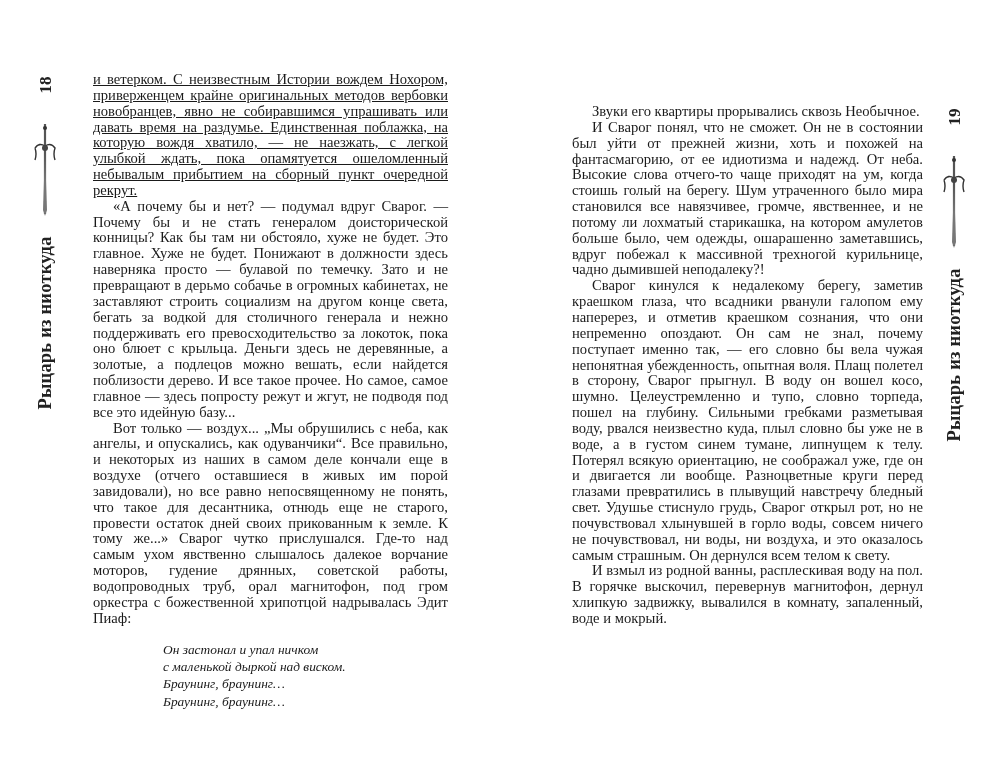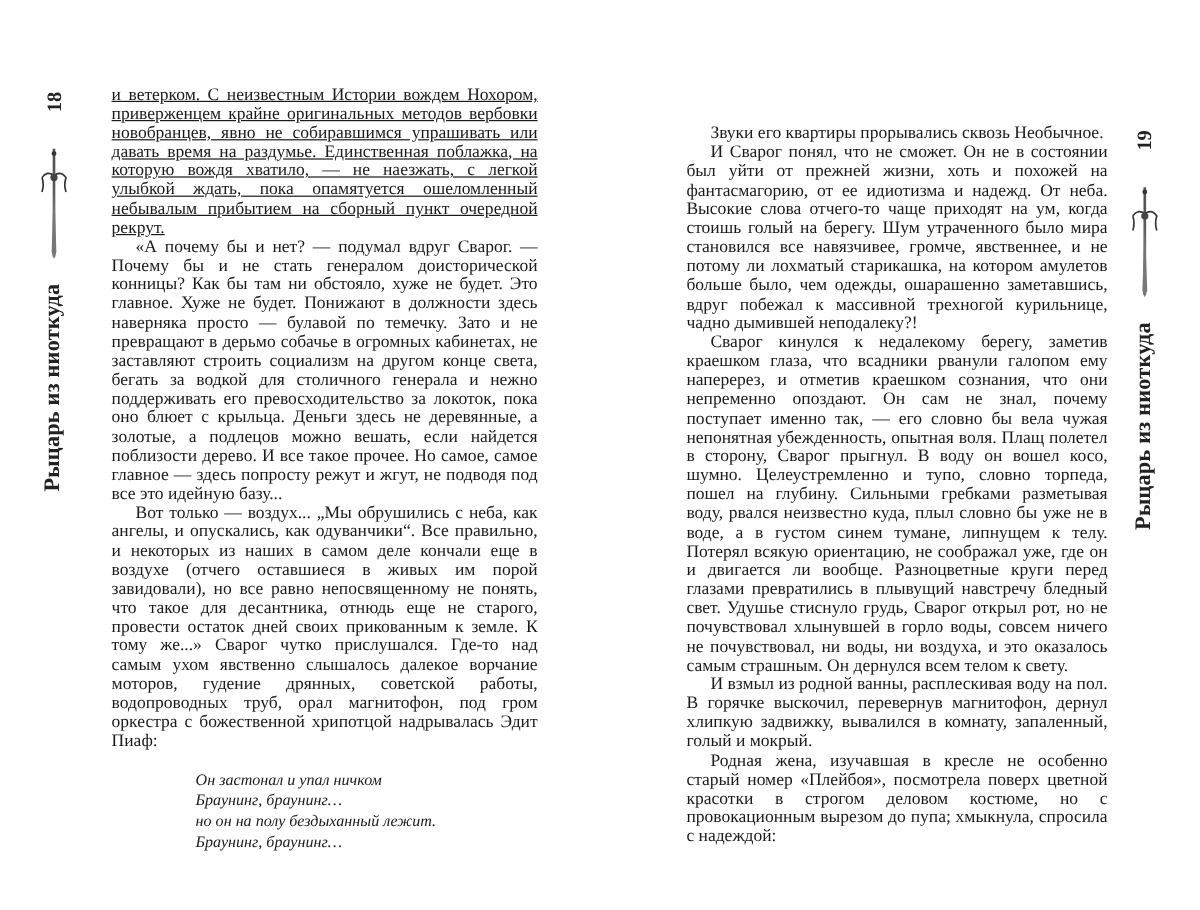--- a/index.html
+++ b/index.html
@@ -47,34 +47,33 @@
     <div class="runhead">
         <span>Рыцарь из ниоткуда</span>
       </div>
   </div>
   <div class="text-block">
     <p class="noindent">и ветерком. С неизвестным Истории вождем Нохором, приверженцем крайне оригинальных методов вербовки новобранцев, явно не собиравшимся упрашивать или давать время на раздумье. Единственная поблажка, на которую вождя хватило, — не наезжать, с легкой улыбкой ждать, пока опамятуется ошеломленный небывалым прибытием на сборный пункт очередной рекрут.</p>
     <p>«А почему бы и нет? — подумал вдруг Сварог. — Почему бы и не стать генералом доисторической конницы? Как бы там ни обстояло, хуже не будет. Это главное. Хуже не будет. Понижают в должности здесь наверняка просто — булавой по темечку. Зато и не превращают в дерьмо собачье в огромных кабинетах, не заставляют строить социализм на другом конце света, бегать за водкой для столичного генерала и нежно поддерживать его превосходительство за локоток, пока оно блюет с крыльца. Деньги здесь не деревянные, а золотые, а подлецов можно вешать, если найдется поблизости дерево. И все такое прочее. Но самое, самое главное — здесь попросту режут и жгут, не подводя под все это идейную базу...</p>
     <p>Вот только — воздух... „Мы обрушились с неба, как ангелы, и опускались, как одуванчики“. Все правильно, и некоторых из наших в самом деле кончали еще в воздухе (отчего оставшиеся в живых им порой завидовали), но все равно непосвященному не понять, что такое для десантника, отнюдь еще не старого, провести остаток дней своих прикованным к земле. К тому же...» Сварог чутко прислушался. Где-то над самым ухом явственно слышалось далекое ворчание моторов, гудение дрянных, советской работы, водопроводных труб, орал магнитофон, под гром оркестра с божественной хрипотцой надрывалась Эдит Пиаф:</p>
     <div class="poem">
       <div>Он застонал и упал ничком</div>
+      <div>с маленькой дыркой над виском.</div>
       <div>Браунинг, браунинг…</div>
-      <div>но он на полу бездыханный лежит.</div>
       <div>Браунинг, браунинг…</div>
     </div>
   </div>
 </div>
 
 <div class="page page-right">
   <div class="text-block">
     <p>Звуки его квартиры прорывались сквозь Необычное.</p>
     <p>И Сварог понял, что не сможет. Он не в состоянии был уйти от прежней жизни, хоть и похожей на фантасмагорию, от ее идиотизма и надежд. От неба. Высокие слова отчего-то чаще приходят на ум, когда стоишь голый на берегу. Шум утраченного было мира становился все навязчивее, громче, явственнее, и не потому ли лохматый старикашка, на котором амулетов больше было, чем одежды, ошарашенно заметавшись, вдруг побежал к массивной трехногой курильнице, чадно дымившей неподалеку?!</p>
     <p>Сварог кинулся к недалекому берегу, заметив краешком глаза, что всадники рванули галопом ему наперерез, и отметив краешком сознания, что они непременно опоздают. Он сам не знал, почему поступает именно так, — его словно бы вела чужая непонятная убежденность, опытная воля. Плащ полетел в сторону, Сварог прыгнул. В воду он вошел косо, шумно. Целеустремленно и тупо, словно торпеда, пошел на глубину. Сильными гребками разметывая воду, рвался неизвестно куда, плыл словно бы уже не в воде, а в густом синем тумане, липнущем к телу. Потерял всякую ориентацию, не соображал уже, где он и двигается ли вообще. Разноцветные круги перед глазами превратились в плывущий навстречу бледный свет. Удушье стиснуло грудь, Сварог открыл рот, но не почувствовал хлынувшей в горло воды, совсем ничего не почувствовал, ни воды, ни воздуха, и это оказалось самым страшным. Он дернулся всем телом к свету.</p>
-    <p>И взмыл из родной ванны, расплескивая воду на пол. В горячке выскочил, перевернув магнитофон, дернул хлипкую задвижку, вывалился в комнату, запаленный, голый и мокрый.</p>
-    <p>Родная жена, изучавшая в кресле не особенно старый номер «Плейбоя», посмотрела поверх цветной красотки в строгом деловом костюме, но с провокационным вырезом до пупа; хмыкнула, спросила с надеждой:</p>
+    <p>И взмыл из родной ванны, расплескивая воду на пол. В горячке выскочил, перевернув магнитофон, дернул хлипкую задвижку, вывалился в комнату, запаленный, воде и мокрый.</p>
   </div>
   <div class="side">
     <div class="pnum">
         <span>19</span>
       </div>
     <svg class="sword" viewBox="0 0 24 95">
       <line x1="12" y1="2" x2="12" y2="92" stroke="#555" stroke-width="2.2"></line>
       <path d="M12 30 L10 88 L12 94 L14 88 Z" fill="#777"></path>
       <circle cx="12" cy="6" r="2" fill="#333"></circle>
       <path d="M2 26 Q6 20 12 24 Q18 20 22 26 Q20 32 22 38 M2 26 Q4 32 2 38" stroke="#333" stroke-width="1.4" fill="none"></path>

